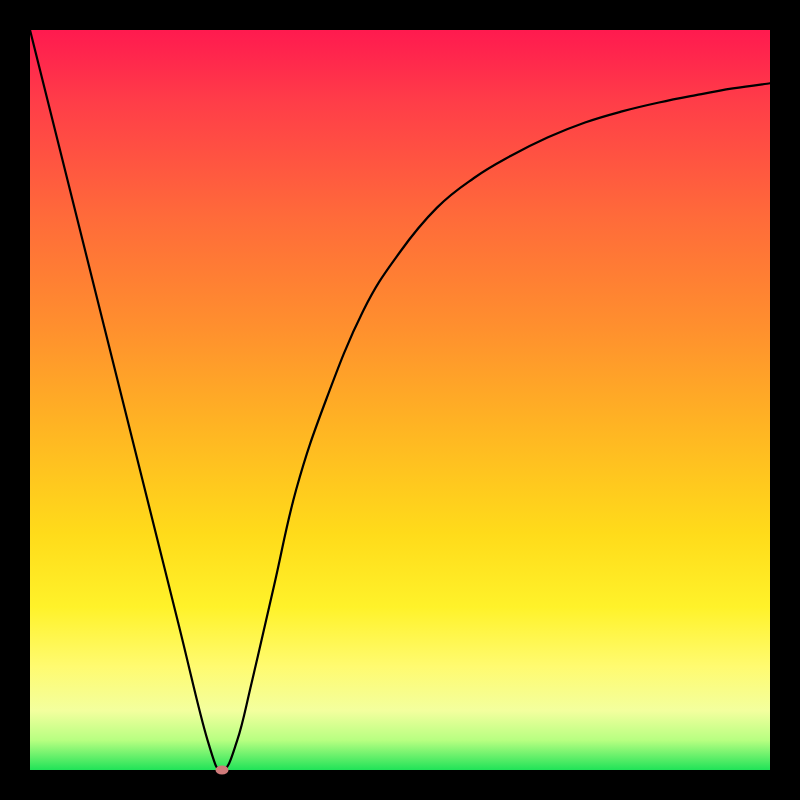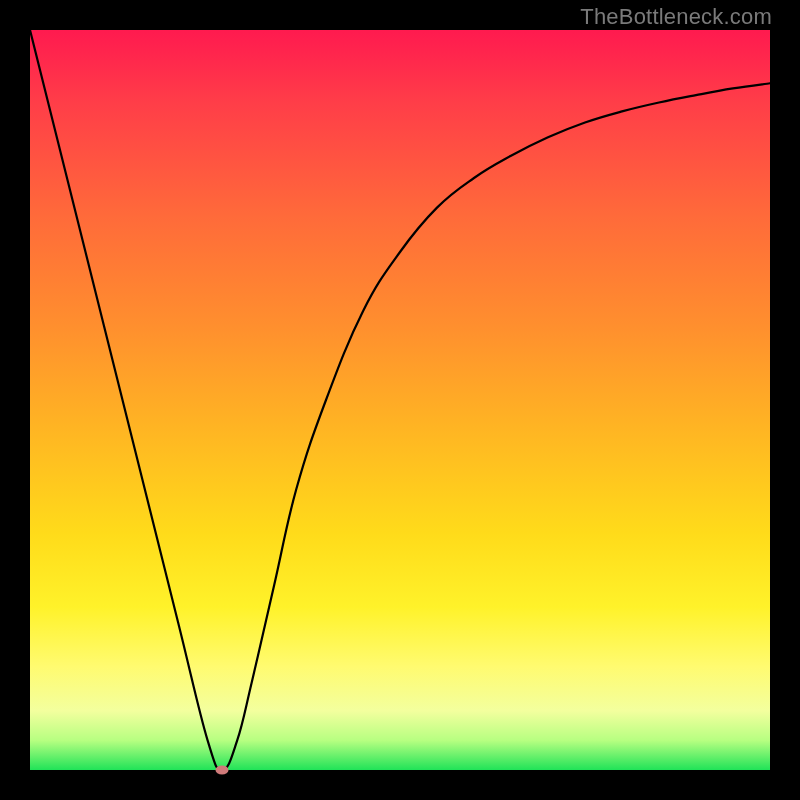--- a/index.html
+++ b/index.html
@@ -71,14 +71,13 @@
 </head>
 <body>
 
 <div class="frame">
   <div class="plot-area">
     <svg class="curve" viewBox="0 0 740 740" preserveAspectRatio="none">
       <path id="curve-path" fill="none" stroke="#000" stroke-width="2.2" stroke-linejoin="round" stroke-linecap="round" d="M 0 0 C 7.4 29.6, 22.2 88.8, 37 148 C 51.8 207.2, 59.2 236.8, 74 296 C 88.8 355.2, 96.2 384.8, 111 444 C 125.8 503.2, 134.68 538.72, 148 592 C 161.32 645.28, 168.72 680.8, 177.6 710.4 C 186.48 740, 186.48 740, 192.4 740 C 198.32000000000002 740, 201.28000000000003 728.16, 207.20000000000002 710.4 C 213.12 692.64, 214.6 682.2800000000001, 222 651.2 C 229.4 620.12, 235.32000000000002 593.48, 244.20000000000002 555 C 253.08 516.52, 256.03999999999996 495.8, 266.4 458.8 C 276.76 421.8, 282.68 405.52, 296 370 C 309.32 334.48, 318.2 310.8, 333 281.2 C 347.8 251.6, 355.2 242.72, 370 222 C 384.8 201.28, 392.20000000000005 192.40000000000003, 407.00000000000006 177.60000000000002 C 421.80000000000007 162.8, 429.2 158.35999999999999, 444 148 C 458.8 137.64000000000001, 466.2 133.94000000000005, 481 125.80000000000007 C 495.8 117.66000000000008, 503.2 113.96000000000008, 518 107.30000000000007 C 532.8 100.64000000000006, 540.2 97.68000000000002, 555 92.5 C 569.8 87.31999999999998, 577.2 85.39599999999999, 592 81.39999999999998 C 606.8 77.40399999999997, 614.2 75.77599999999998, 629 72.51999999999998 C 643.8 69.26399999999998, 651.2 67.93199999999999, 666 65.12 C 680.8 62.308000000000014, 688.2 60.82800000000002, 703 58.460000000000036 C 717.8 56.092000000000056, 732.6 54.316000000000074, 740 53.280000000000086"></path>
     </svg>
     <div class="dot" id="marker-dot" style="left: 192.4px; top: 740px;"></div>
   </div>
-  <div class="watermark">TheBottleneck.com</div>
 </div>
 
 </body></html>

